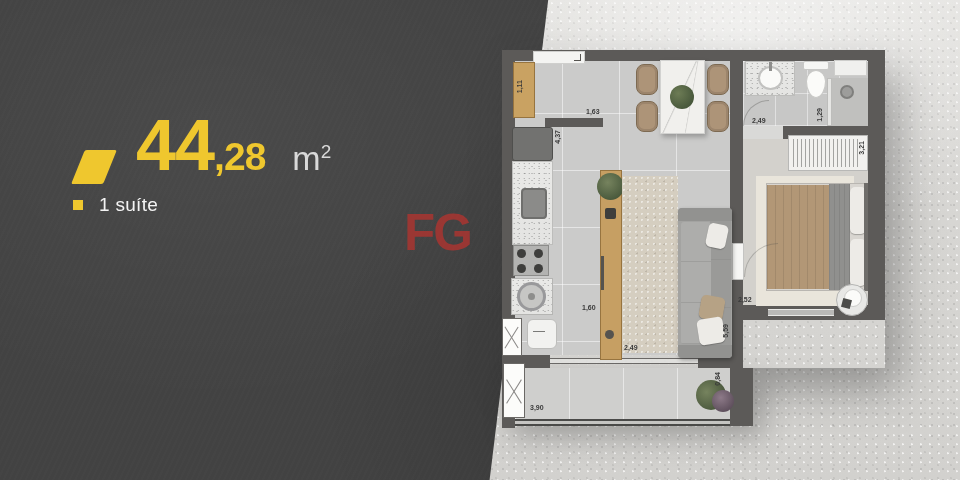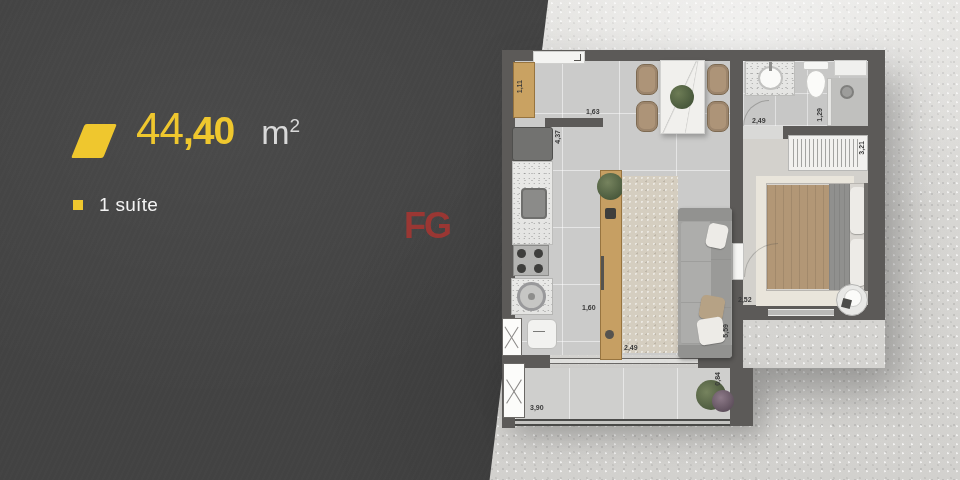--- a/index.html
+++ b/index.html
@@ -21,31 +21,31 @@
       radial-gradient(620px 420px at 22% 28%, rgba(255,255,255,.04), transparent 65%),
       radial-gradient(560px 520px at 68% 82%, rgba(0,0,0,.16), transparent 60%),
       repeating-linear-gradient(115deg, rgba(255,255,255,.012) 0 2px, rgba(0,0,0,0) 2px 5px),
       #424242;
   }
   
   .info{position:absolute;left:0;top:0;width:420px;height:480px;}
   .area-row{position:absolute;left:78px;top:104px;display:flex;align-items:baseline;}
   .pgram{width:32px;height:34px;background:#efc72e;transform:skewX(-22deg);
          position:relative;top:14px;margin-right:26px;border-radius:2px;}
-  .num-big{font-size:44px;font-weight:normal;color:#efc72e;letter-spacing:-1px;}
+  .num-big{font-size:72px;font-weight:bold;color:#efc72e;letter-spacing:-1px;}
   .num-dec{font-size:39px;font-weight:bold;color:#efc72e;letter-spacing:-1px;}
   .unit{font-size:34px;color:#d9d9d9;margin-left:27px;font-weight:400;}
   .unit sup{font-size:19px;}
   .features{position:absolute;left:73px;top:194px;display:flex;flex-direction:column;gap:31px;}
   .feat{display:flex;align-items:center;}
   .bullet{width:10px;height:10px;background:#efc72e;margin-right:16px;flex:none;}
   .feat-label{font-size:19px;color:#f4f4f4;letter-spacing:.3px;}
   
   .wm{position:absolute;left:404px;top:210px;display:flex;align-items:flex-start;opacity:.85;z-index:30;pointer-events:none;}
-  .wm-fg{font-size:36px;font-weight:bold;color:#a93531;line-height:.9;letter-spacing:-2px;}
+  .wm-fg{font-size:51px;font-weight:bold;color:#a93531;line-height:.9;letter-spacing:-2px;}
   .wm-right{margin-left:6px;margin-top:2px;}
   .wm-name{font-size:23px;font-weight:bold;color:rgba(125,125,125,.65);letter-spacing:1px;line-height:1;}
   .wm-sub{font-size:7px;color:rgba(130,130,130,.7);letter-spacing:4.5px;margin-top:3px;}
   
   .plan{position:absolute;left:500px;top:38px;width:392px;height:400px;}
   .plan *{position:absolute;box-sizing:border-box;}
   .shadow1{left:2px;top:12px;width:383px;height:318px;box-shadow:14px 22px 40px rgba(50,50,50,.4);}
   .shadow2{left:2px;top:330px;width:251px;height:56px;box-shadow:10px 14px 28px rgba(50,50,50,.3);}
   .wall{background:#5c5a58;}
   .floor-main{left:15px;top:23px;width:217px;height:294px;background:
@@ -80,21 +80,21 @@
 </head>
 <body>
 
 <div class="dark-panel"></div>
 
 <div class="info">
   <div class="area-row">
     <div class="pgram"></div>
     <span class="num-big">44</span>
       <span class="num-dec">,</span>
-      <span class="num-dec">40</span>
+      <span class="num-dec">28</span>
     <span class="unit"><span>m</span><sup>2</sup></span>
   </div>
   <div class="features">
     <div class="feat">
       <span class="bullet"></span>
       <span class="feat-label">1 suíte</span>
     </div>
   </div>
 </div>
 

